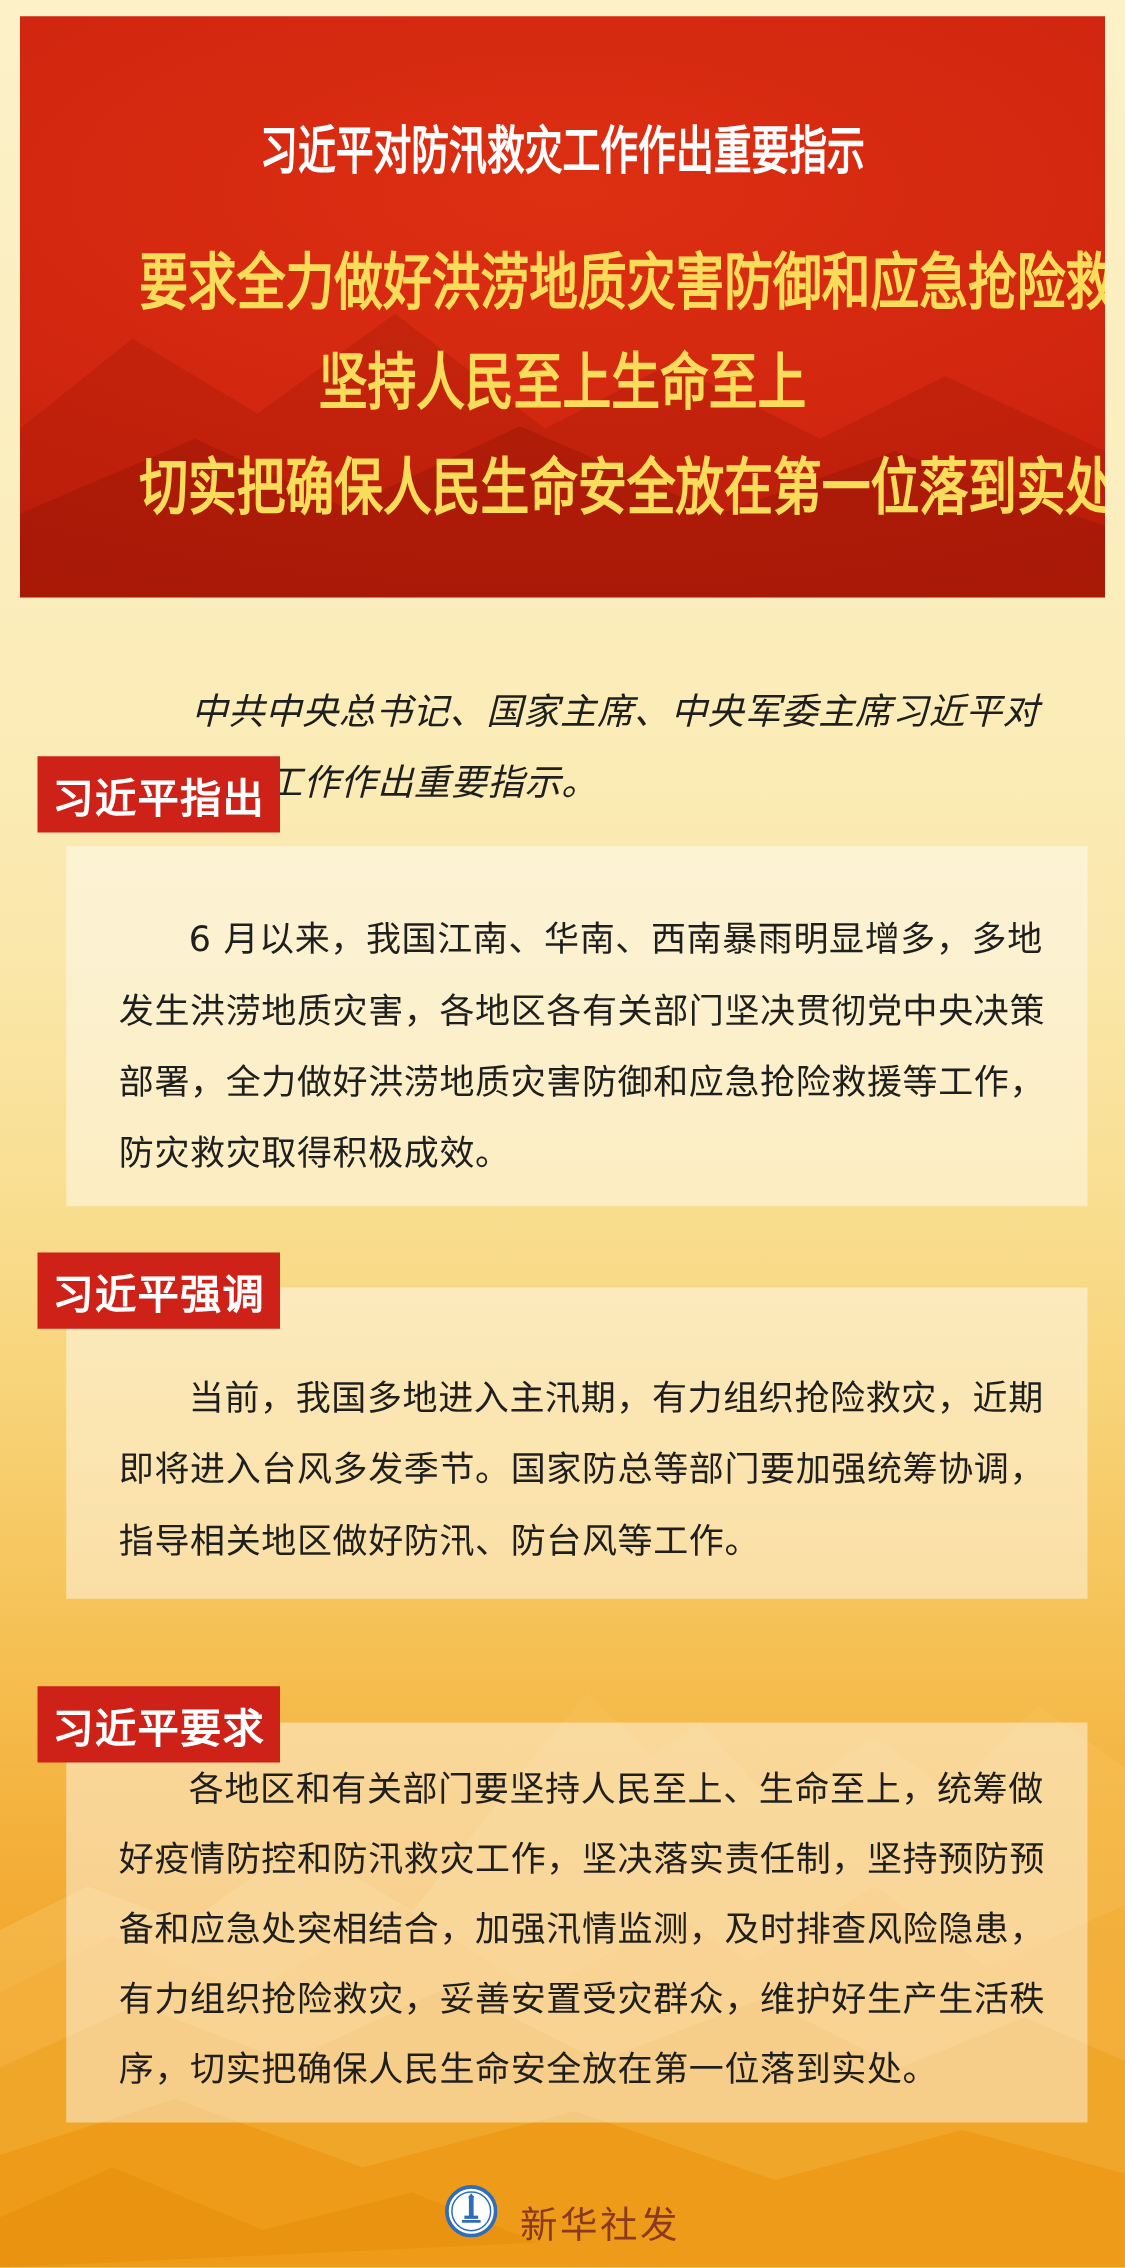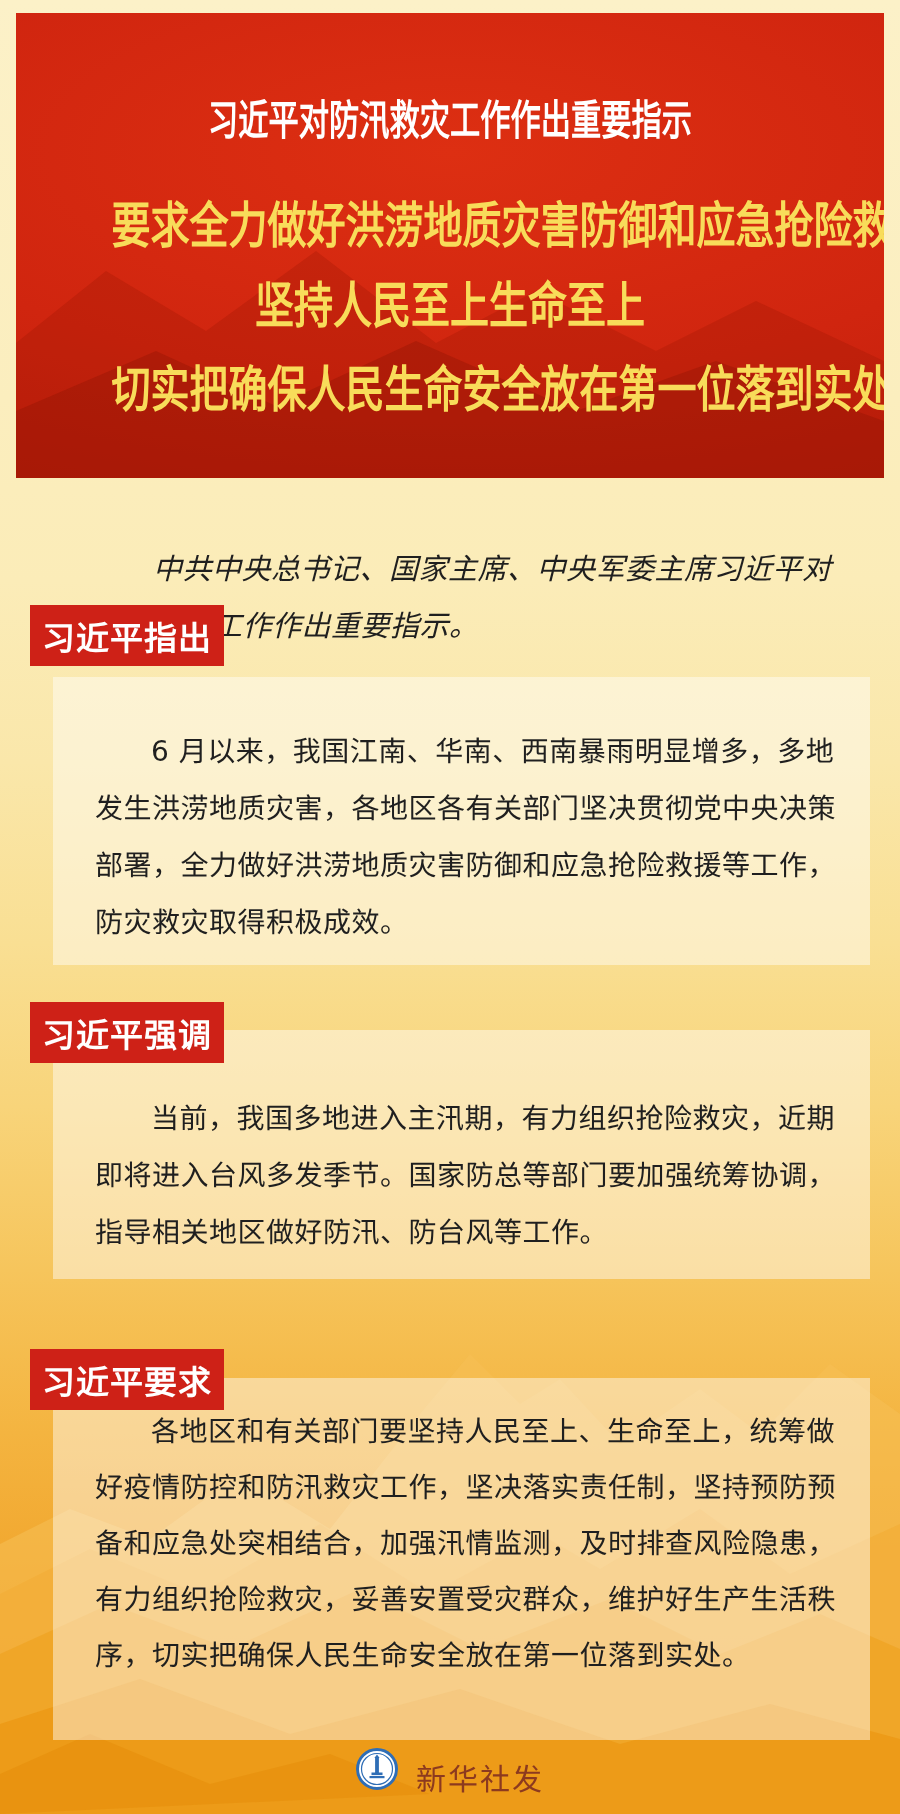--- a/index.html
+++ b/index.html
@@ -53,21 +53,21 @@
   }
   .panel p{
     margin:0;font-size:28px;line-height:57px;color:#1f1f1f;
     text-indent:2em;letter-spacing:0.5px;
   }
   .badge-1{top:605px;}
   .panel-1{top:677px;height:288px;padding:46px 32px 14px 42px;}
   .badge-2{top:1002px;}
   .panel-2{top:1030px;height:249px;padding:60px 32px 18px 42px;}
   .badge-3{top:1313px;margin-top:36px;}
-  .panel-3{top:1378px;height:362px;padding:26px 32px 0 42px;}
+  .panel-3{top:1378px;height:320px;padding:26px 32px 0 42px;}
   .panel-3 p{line-height:56px;}
   
   .footer{
     position:absolute;left:0;top:1746px;width:900px;height:46px;
     display:flex;align-items:center;justify-content:center;gap:18px;
     z-index:2;
   }
   .footer .credit{
     font-size:30px;color:#8c3a1f;letter-spacing:2px;margin-top:16px;
   }

